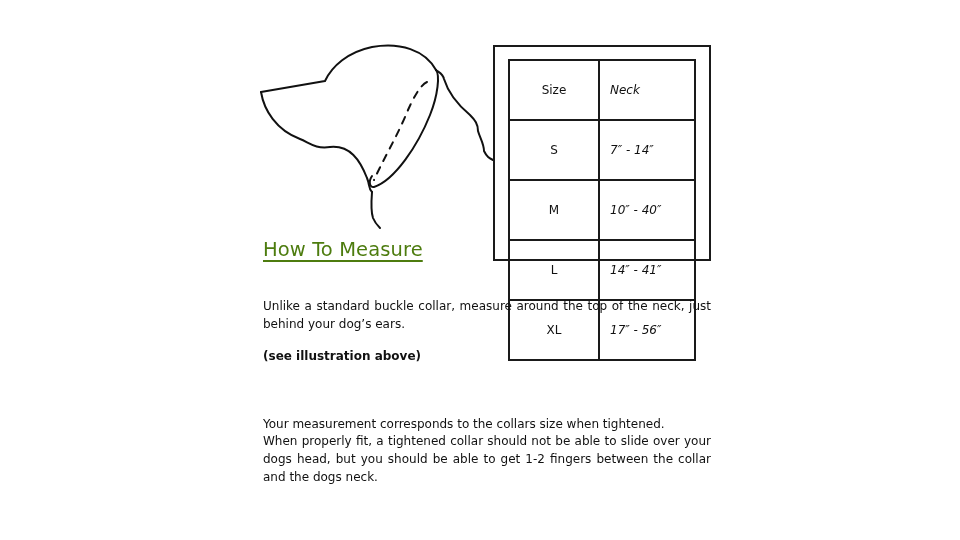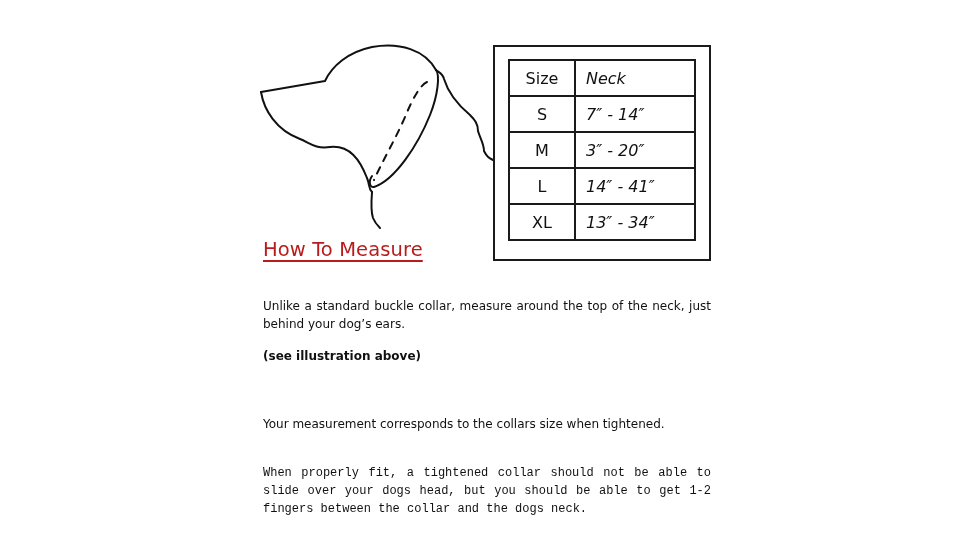--- a/index.html
+++ b/index.html
@@ -35,23 +35,23 @@
       position: absolute;
       left: 13px;
       top: 12px;
       width: 188px;
       border-collapse: collapse;
       border: 2px solid #1a1a1a;
     }
     .size-table th, .size-table td {
       border: 2px solid #1a1a1a;
       font-weight: normal;
-      font-size: 16px;
+      font-size: 12px;
       height: 34px;
-      padding: 0;
+      padding: 12px;
       color: #111;
     }
     .size-table .col-size {
       width: 64px;
       text-align: center;
     }
     .size-table .col-neck {
       text-align: left;
       padding-left: 10px;
       font-style: italic;
@@ -60,36 +60,36 @@
       position: absolute;
       left: 263px;
       top: 238px;
       font-size: 19.5px;
       letter-spacing: 0.1px;
       text-decoration: underline;
       text-underline-offset: 4px;
       text-decoration-thickness: 2px;
       margin: 0;
       font-weight: normal;
-      color: #b91c1c;
+      color: #4d7c0f;
     }
     .para {
       position: absolute;
       left: 263px;
       width: 448px;
       font-size: 12px;
       line-height: 18px;
       margin: 0;
       text-align: justify;
       color: #111;
     }
     .p1 { top: 297px; }
     .p1-extra { top: 347px; font-weight: bold; }
     .p2 { top: 383px; margin-top: 32px; }
-    .p3 { top: 464px; font-family: Liberation Mono, monospace; }
+    .p3 { top: 432px; }
   </style>
 </head>
 <body>
 
 <svg class="dog-illustration" viewBox="250 40 250 200" xmlns="http://www.w3.org/2000/svg">
   <g fill="none" stroke="#111" stroke-width="2" stroke-linecap="round" stroke-linejoin="round">
 
     <path d="M261,92 L325,81 C332,66 348,52 372,47 C400,42 425,50 436,70"></path>
 
     <path d="M261,92 C264,110 276,130 300,139 C310,143 315,149 330,147 C350,145 360,160 367,178 C370,185 368,188 372,192"></path>
@@ -112,29 +112,29 @@
         <th class="col-neck">Neck</th>
       </tr>
     </thead>
     <tbody>
       <tr>
         <td class="col-size">S</td>
         <td class="col-neck">7″ - 14″</td>
       </tr>
       <tr>
         <td class="col-size">M</td>
-        <td class="col-neck">3″ - 20″</td>
+        <td class="col-neck">10″ - 40″</td>
       </tr>
       <tr>
         <td class="col-size">L</td>
         <td class="col-neck">14″ - 41″</td>
       </tr>
       <tr>
         <td class="col-size">XL</td>
-        <td class="col-neck">13″ - 34″</td>
+        <td class="col-neck">17″ - 56″</td>
       </tr>
     </tbody>
   </table>
 </div>
 
 <h2 class="section-heading">How To Measure</h2>
 
 <p class="para p1">Unlike a standard buckle collar, measure around the top of the neck, just behind your dog’s ears.</p>
 <p class="para p1-extra">(see illustration above)</p>
 <p class="para p2">Your measurement corresponds to the collars size when tightened.</p>

